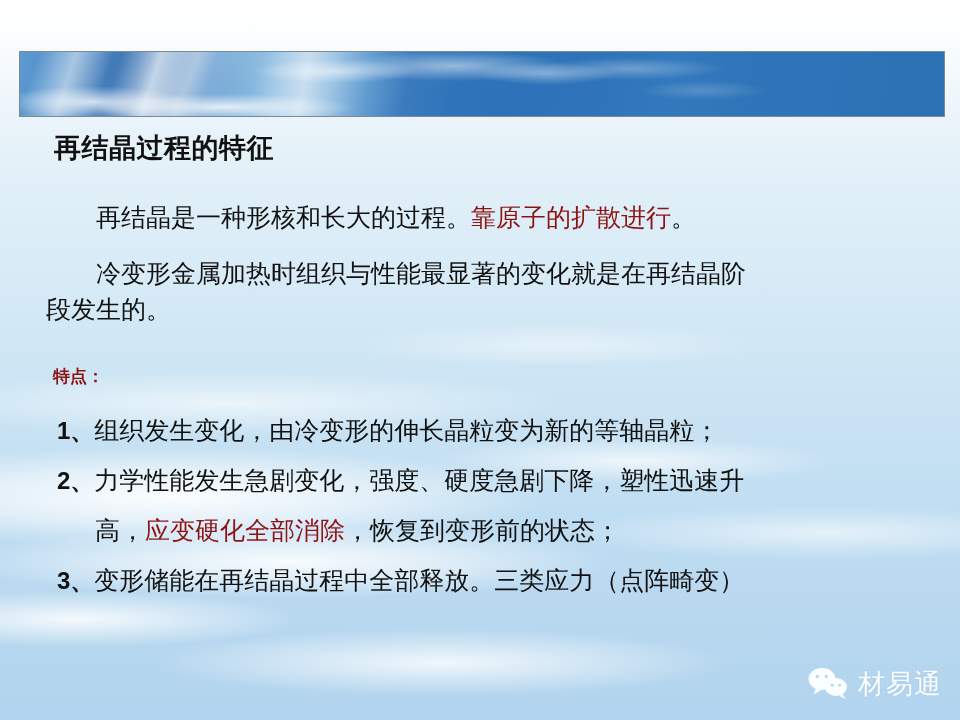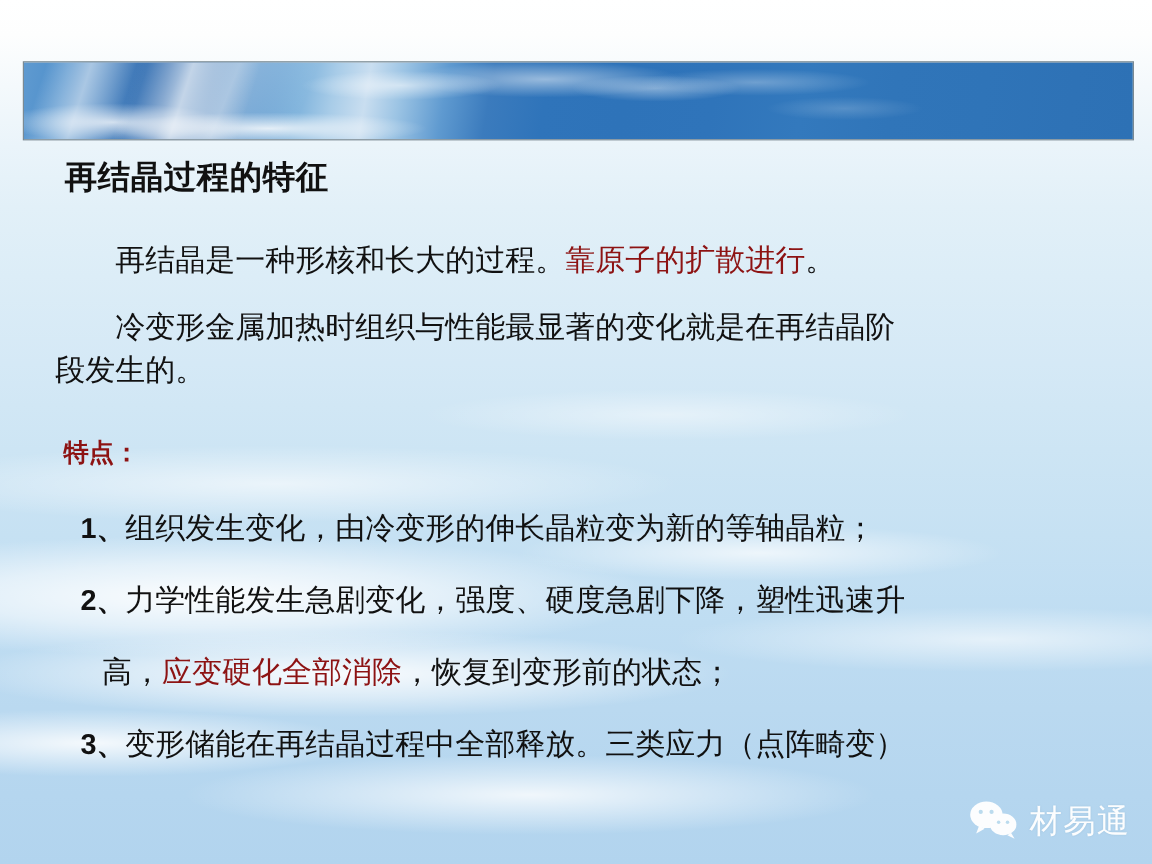--- a/index.html
+++ b/index.html
@@ -141,51 +141,51 @@
 
   .red { color: #8d1313; }
   .black { color: #111111; }
 
   
   .feature-label {
     position: absolute;
     left: 53px;
     top: 360px;
     font-family: "Liberation Serif", "DejaVu Serif", serif;
-    font-size: 21px;
+    font-size: 17px;
     line-height: 34px;
     font-weight: bold;
     color: #8d1313;
     white-space: nowrap;
   }
 
   
   .feature-list {
     position: absolute;
     left: 53px;
     top: 404px;
     width: 900px;
     font-family: "Liberation Serif", "DejaVu Serif", serif;
     font-size: 25px;
     line-height: 46px;
     color: #111111;
   }
   .feature-item {
     position: relative;
-    margin: 14px;
+    margin: 4px;
     padding: 0;
     white-space: nowrap;
   }
   .feature-item .num {
     font-family: "Liberation Sans", "DejaVu Sans", sans-serif;
     font-weight: bold;
     font-size: 24px;
   }
   .feature-cont {
-    margin-left: 32px;
+    margin-left: 42px;
     white-space: nowrap;
   }
 
   
   .watermark {
     position: absolute;
     right: 18px;
     bottom: 18px;
     display: flex;
     gap: 9px;

